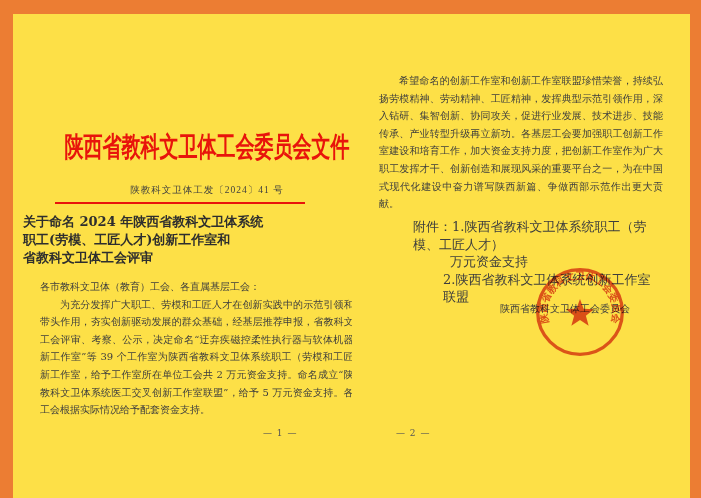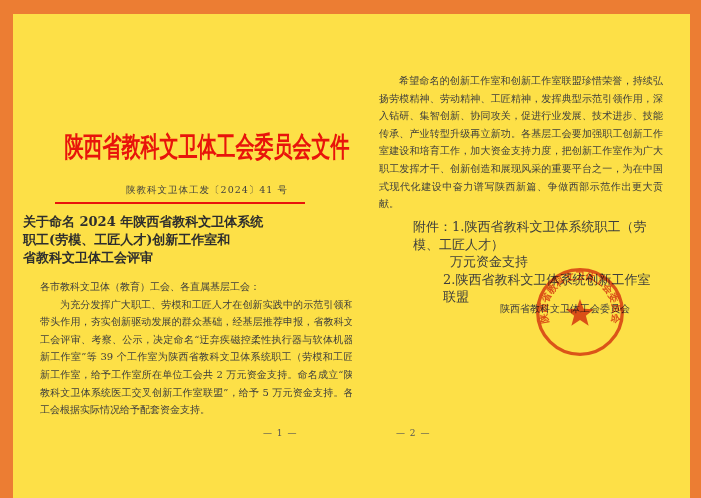--- a/index.html
+++ b/index.html
@@ -29,20 +29,21 @@
     transform:scaleY(1.45);
     transform-origin:center top;
     white-space:nowrap;
   }
   .doc-number{
     position:absolute;top:170px;left:0;right:0;
     text-align:center;
     font-size:9.5px;
     color:#3f3f3f;
     letter-spacing:1px;
+    font-family:Liberation Serif, serif;
   }
   .red-line{
     position:absolute;top:188px;left:42px;
     width:250px;height:2px;
     background:#E8140B;
   }
   .doc-title{
     position:absolute;top:199px;left:10px;right:10px;
     text-align:left;
     font-size:13px;

